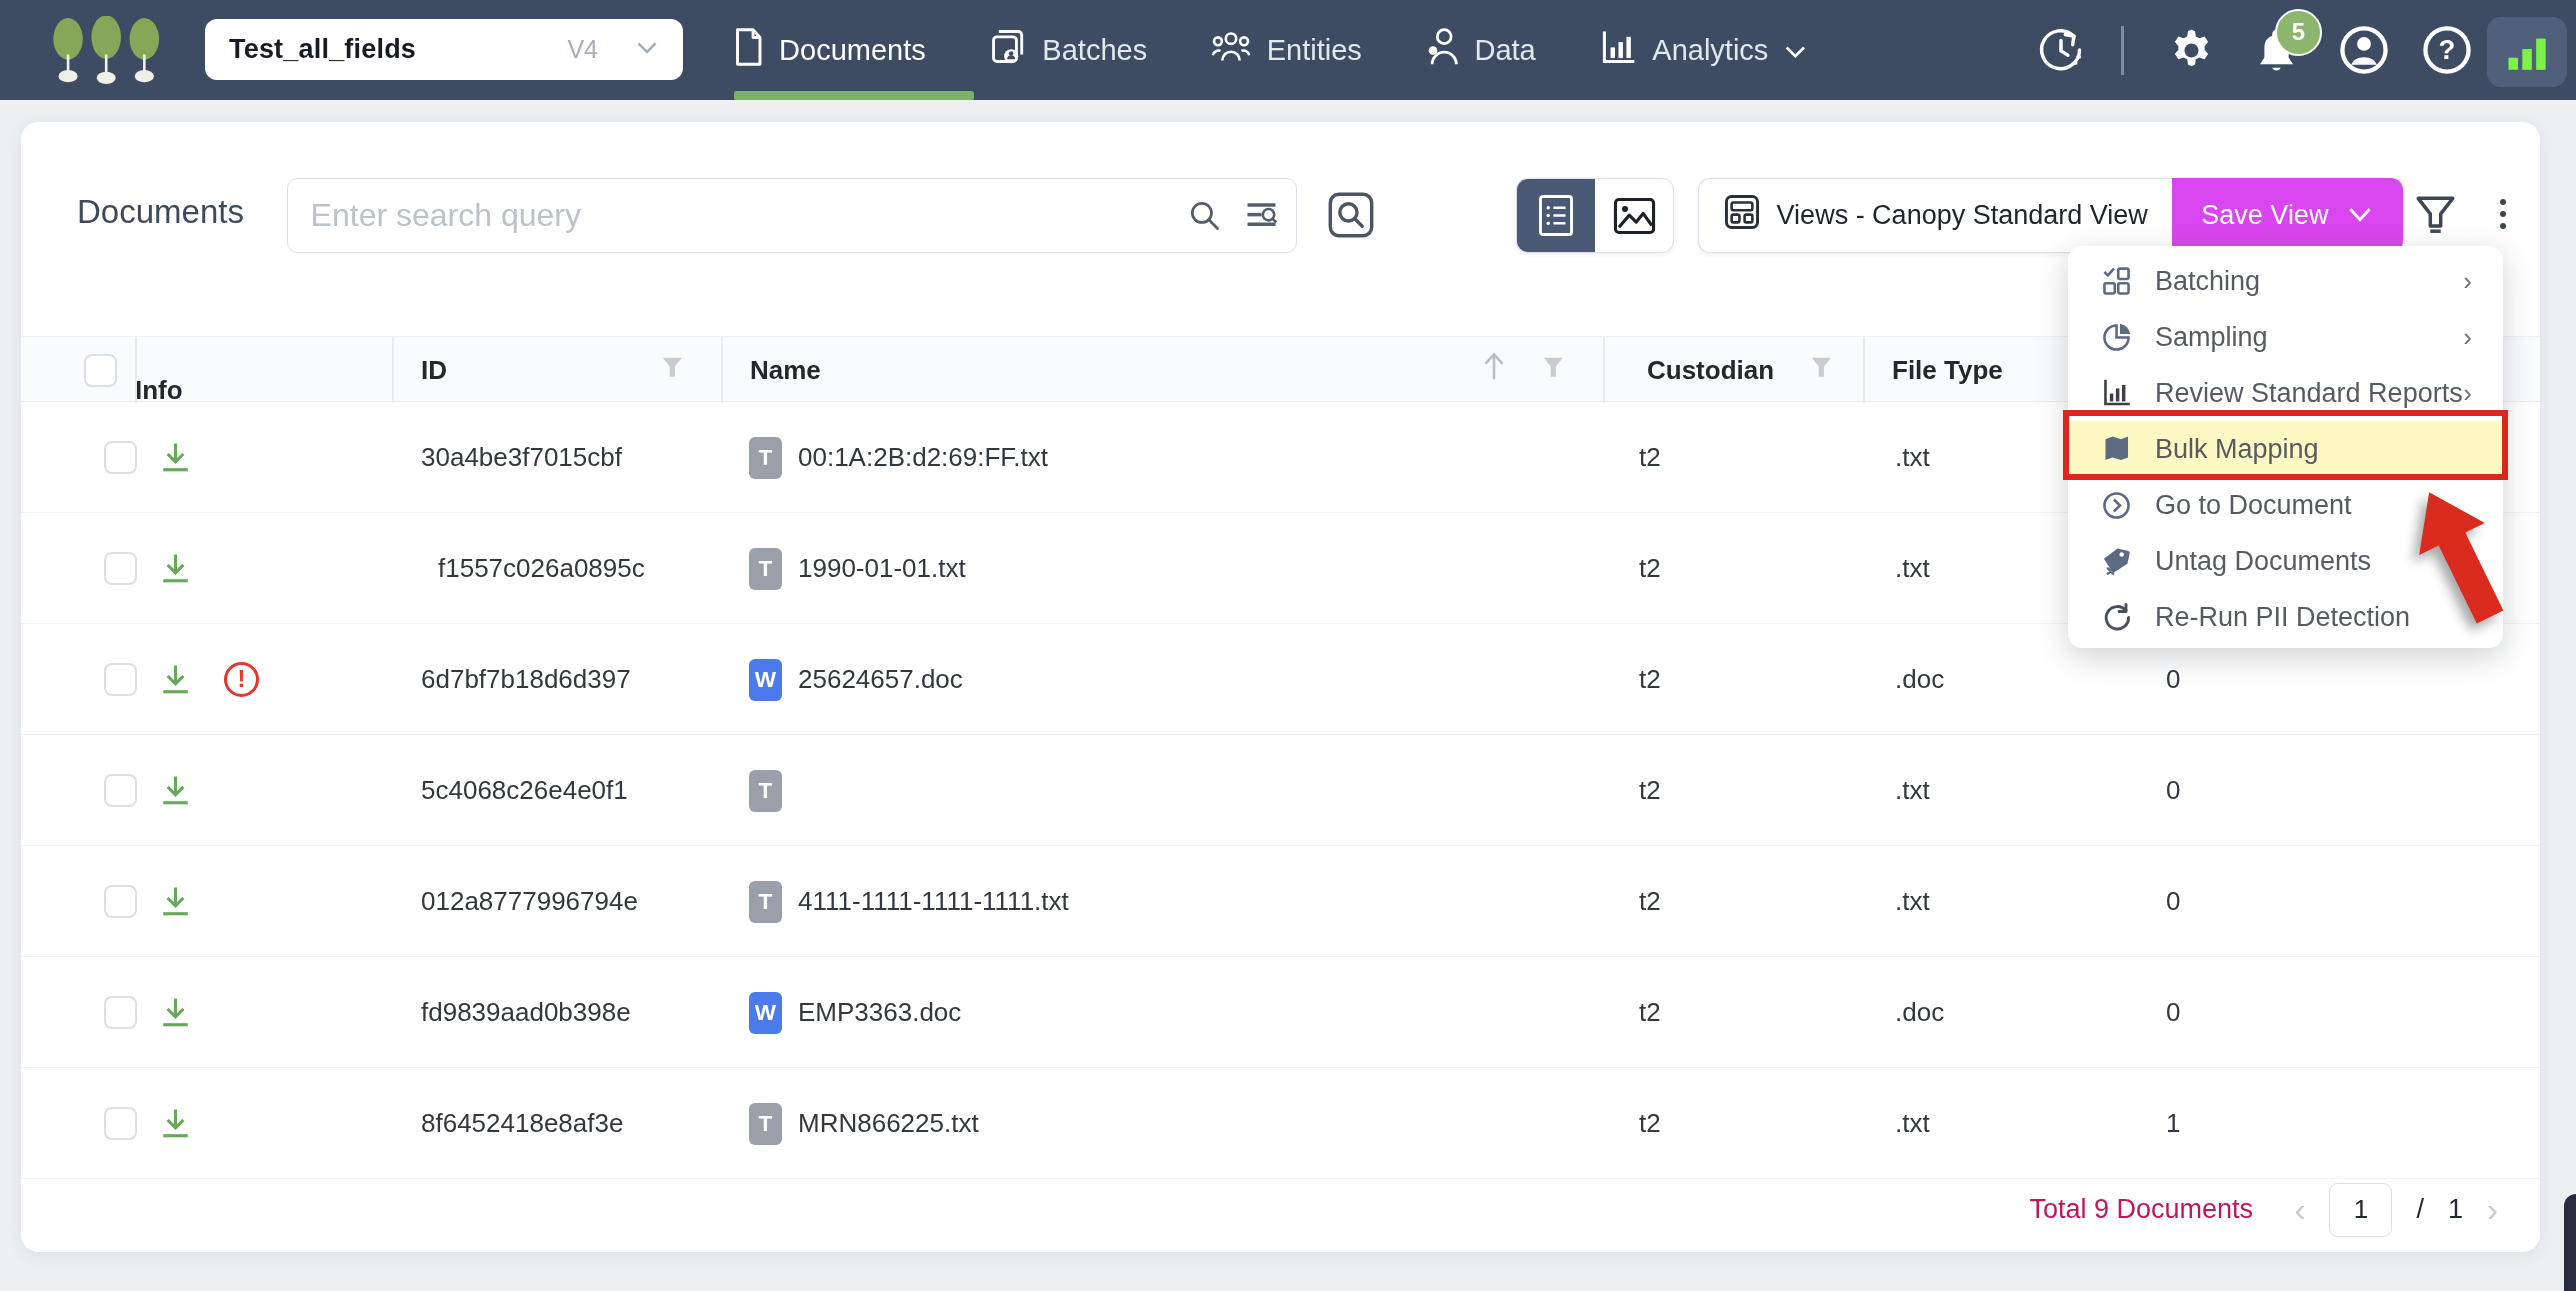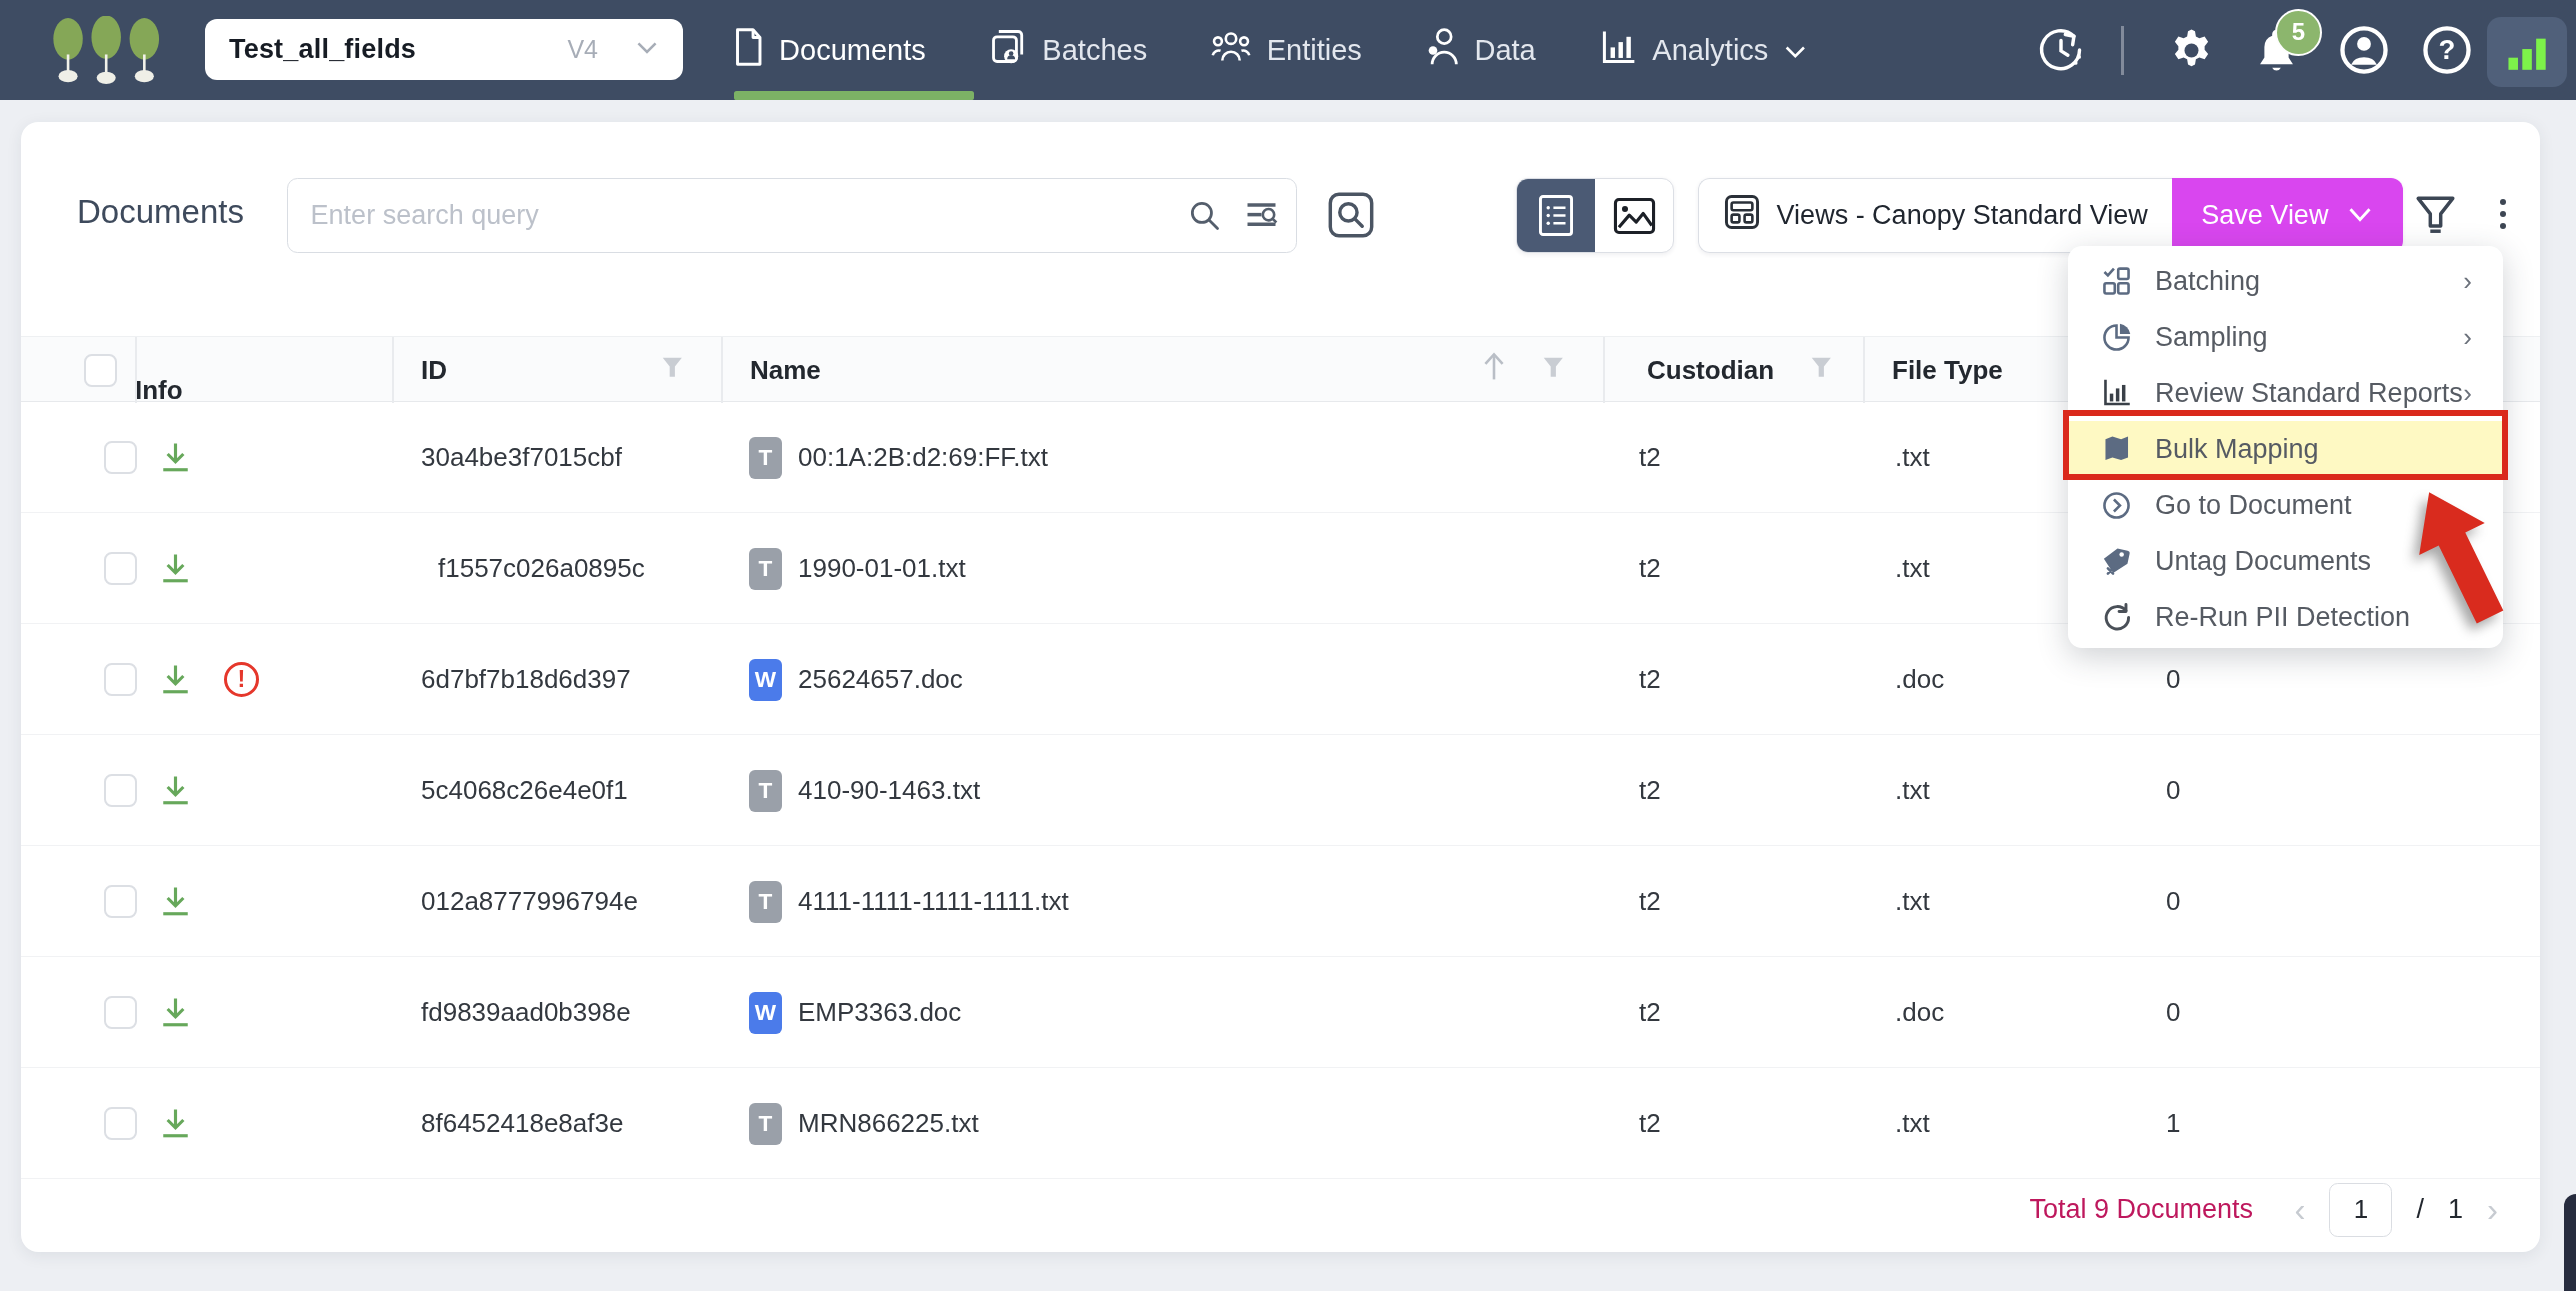--- a/index.html
+++ b/index.html
@@ -41,21 +41,21 @@
     position:absolute; left:21px; top:122px; width:2519px; height:1130px;
     background:#ffffff; border-radius:17.4px; box-shadow:0 3.5px 15.6px rgba(40,48,66,0.08);
   }
   
   .page-title { position:absolute; left:56px; top:71px; font-size:33px; font-weight:500; color:#3e4a5c; }
   .search-wrap {
     position:absolute; left:266px; top:56px; width:1010px; height:75px;
     border:1.7px solid #d9dde3; border-radius:10.4px; background:#fff;
     display:flex; align-items:center; padding:0 17.4px 0 22.6px;
   }
-  .search-input { flex:1; border:none; outline:none; font-size:27px; color:#33383f; font-family:inherit; background:transparent; }
+  .search-input { flex:1; border:none; outline:none; font-size:32px; color:#33383f; font-family:inherit; background:transparent; }
   .search-input::placeholder { color:#bcc1ca; }
   .search-wrap .icon-btn { margin-left:22.6px; cursor:pointer; display:flex; }
   .doc-search-btn { position:absolute; left:1305px; top:68px; cursor:pointer; }
   .view-toggle {
     position:absolute; left:1495px; top:56px; width:158px; height:75px;
     border:1.7px solid #dcdfe5; border-radius:12px; background:#fff; display:flex; overflow:hidden;
     box-shadow:0 1.7px 4.3px rgba(40,48,66,0.07);
   }
   .view-toggle .seg { flex:1; display:flex; align-items:center; justify-content:center; cursor:pointer; }
   .view-toggle .seg.active { background:#4b5a74; }
@@ -481,21 +481,20 @@
             <line x1="20" y1="4" x2="20" y2="24" stroke="#67a85b" stroke-width="3.6"></line>
             <polyline points="11,16 20,25 29,16" fill="none" stroke="#67a85b" stroke-width="3.6"></polyline>
             <line x1="6" y1="34" x2="34" y2="34" stroke="#67a85b" stroke-width="3.6"></line>
           </svg>
     </div>
 
     <div class="cell" style="left:400px;">5c4068c26e4e0f1</div>
     <div class="cell" style="left:728px;">
       <div class="file-badge">T</div>
     </div>
-    <div class="cell" style="left:777px;">410-90-1463.txt</div>
     <div class="cell" style="left:1618px;">t2</div>
     <div class="cell" style="left:1874px;">.txt</div>
     <div class="cell" style="left:2145px;">0</div>
   </div>
       <div class="trow">
     <div class="cell" style="left:83px;">
       <div class="checkbox"></div>
     </div>
     <div class="cell" style="left:137px;">
       <svg width="35" height="35" viewBox="0 0 40 40">

